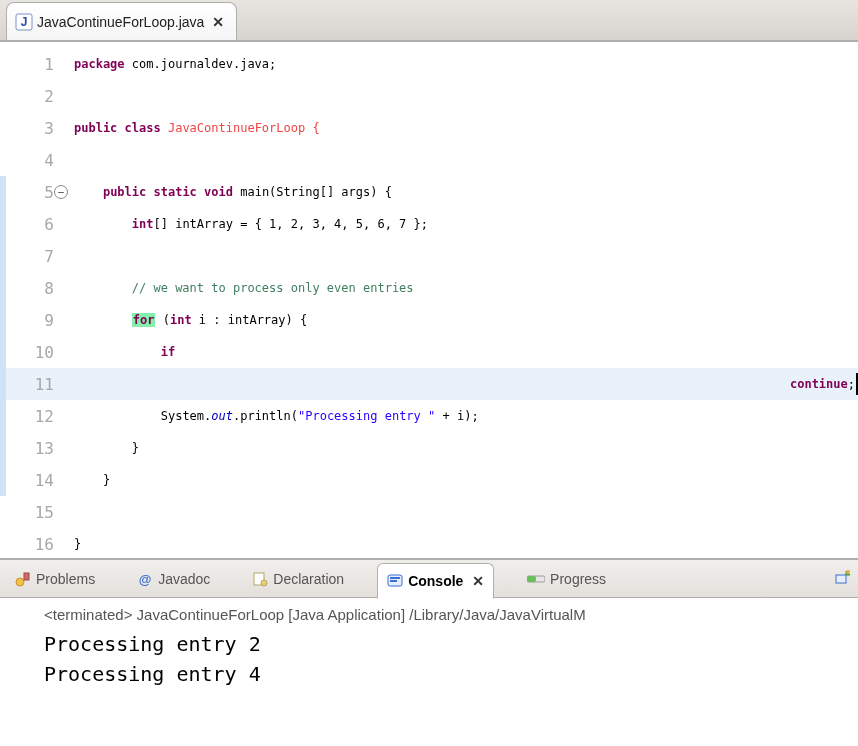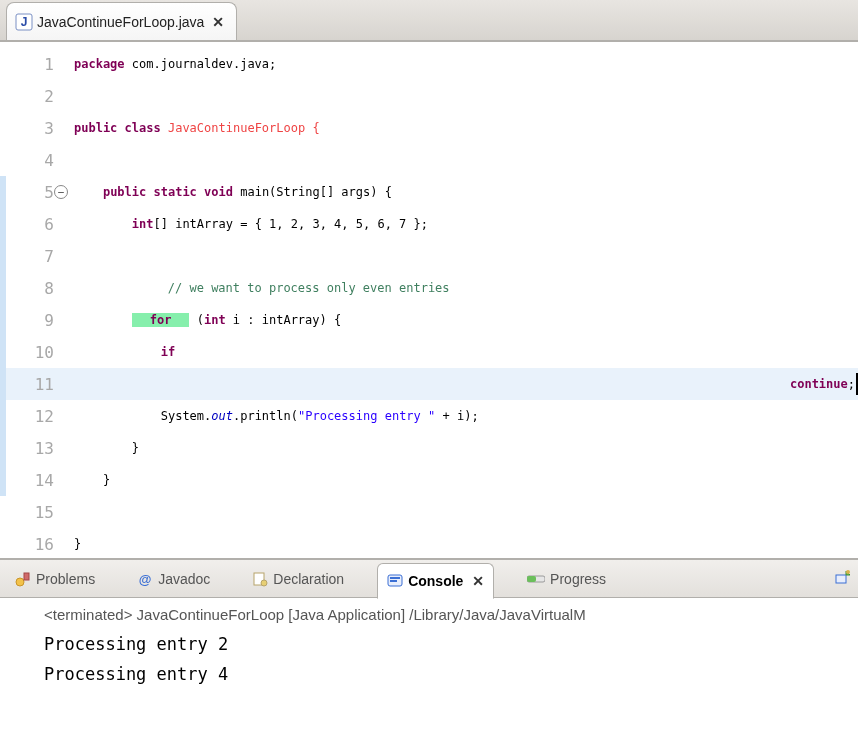--- a/index.html
+++ b/index.html
@@ -101,24 +101,24 @@
     align-items: center;
     white-space: pre;
     font-family: Monaco, Menlo, Consolas, monospace;
     font-size: 12px;
     color: #000;
     padding-left: 10px;
   }
   .hl-line { background: #e9f2fb; justify-content: flex-end; }
   .kw   { color: #7f0055; font-weight: bold; }
   .cls  { color: #ef4444; }
-  .cmt  { color: #3f7f5f; margin-left: 36px; }
+  .cmt  { color: #3f7f5f; }
   .str  { color: #2a00ff; }
   .fld  { color: #0000c0; font-style: italic; }
-  .mark-for { background: #86efac; padding: 0 18px; }
+  .mark-for { background: #86efac; padding: 0 1px; }
   .caret {
     display: inline-block;
     width: 0;
     border-left: 2px solid #000;
     height: 22px;
     vertical-align: middle;
     margin-left: 1px;
   }
   
   .console-tabbar {
@@ -168,21 +168,21 @@
   }
   .term-line {
     font-family: "Lucida Grande", Arial, sans-serif;
     font-size: 15px;
     color: #555;
     padding: 2px 0 6px 0;
     white-space: nowrap;
     overflow: hidden;
   }
   .out-line {
-    font-size: 17px;
+    font-size: 20px;
     color: #000;
     line-height: 30px;
     white-space: pre;
   }
 </style>
 </head>
 <body>
 
 <div class="editor-tabbar">
   <div class="editor-tab">

